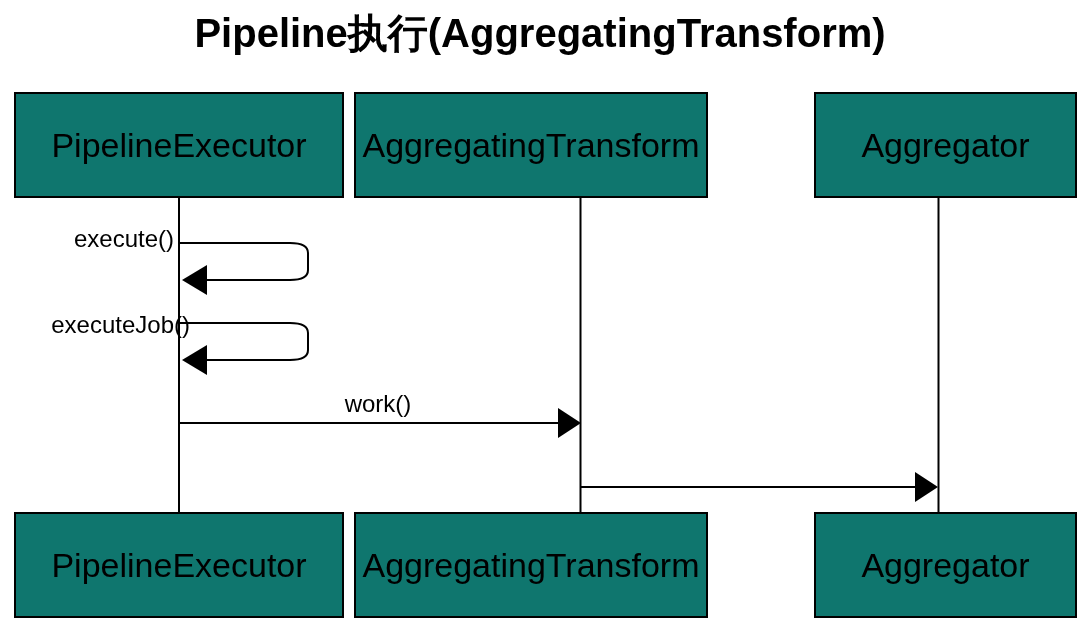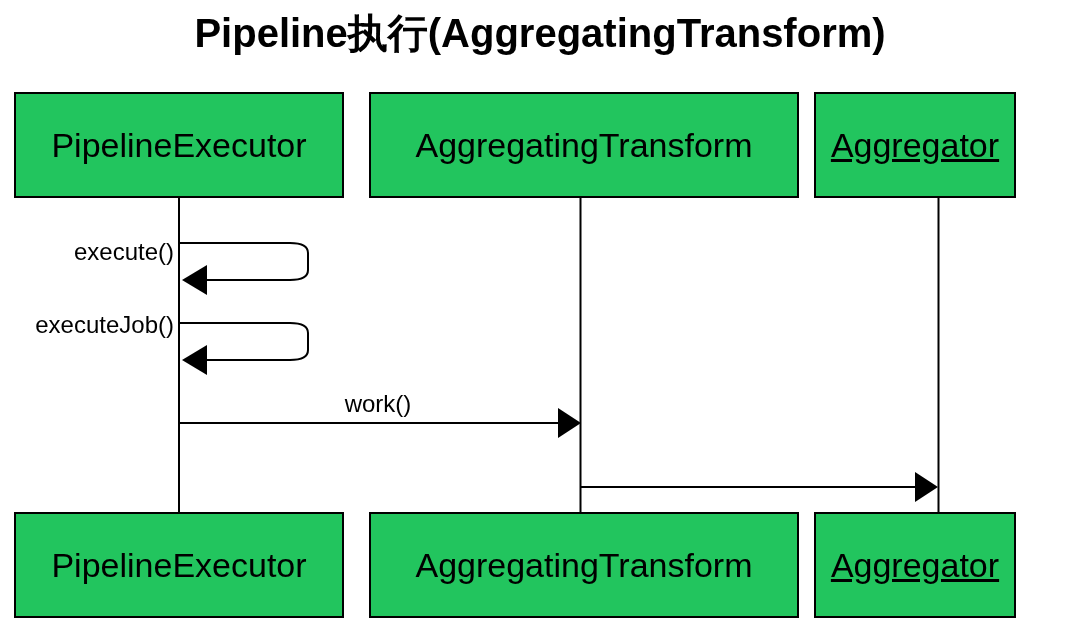--- a/index.html
+++ b/index.html
@@ -24,54 +24,54 @@
     text-align: center;
     font-size: 40px;
     font-weight: bold;
     color: #000000;
     white-space: nowrap;
   }
   .pbox {
     position: absolute;
     height: 106px;
     border: 2px solid #000000;
-    background: #22c55e;
+    background: #0f766e;
     box-sizing: border-box;
     display: flex;
     align-items: center;
     justify-content: center;
     font-size: 34px;
     color: #000000;
     white-space: nowrap;
     z-index: 2;
   }
   .row-top  { top: 92px; }
   .row-bot  { top: 512px; }
   .b1 { left: 14px;  width: 330px; }
-  .b2 { left: 369px; width: 430px; }
-  .b3 { left: 814px; width: 202px; text-decoration: underline; }
+  .b2 { left: 354px; width: 354px; }
+  .b3 { left: 814px; width: 263px; }
 
   .wires {
     position: absolute;
     top: 0;
     left: 0;
     z-index: 1;
   }
   .msg-label {
     position: absolute;
     font-size: 24px;
     color: #000000;
     white-space: nowrap;
     z-index: 3;
     line-height: 28px;
   }
   .lbl-right { text-align: right; }
   .lbl-center { text-align: center; }
-  .lbl-execute     { left: 14px;  width: 160px; top: 238px; }
-  .lbl-executejob  { left: 14px;  width: 160px; top: 311px; }
+  .lbl-execute     { left: 14px;  width: 160px; top: 225px; }
+  .lbl-executejob  { left: 30px;  width: 160px; top: 311px; }
   .lbl-work        { left: 179px; width: 398px; top: 390px; }
   .lbl-executeonblock { left: 580px; width: 358px; top: 455px; }
 </style>
 </head>
 <body>
 
 <div class="canvas">
 
   <div class="title">Pipeline执行(AggregatingTransform)</div>
 

